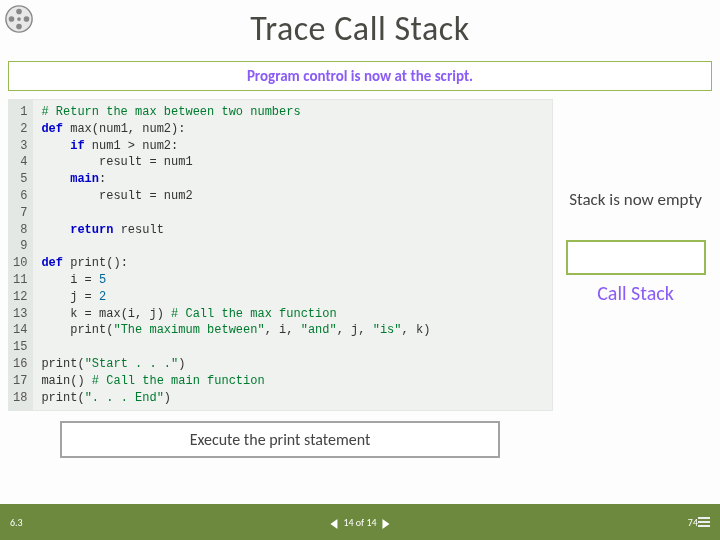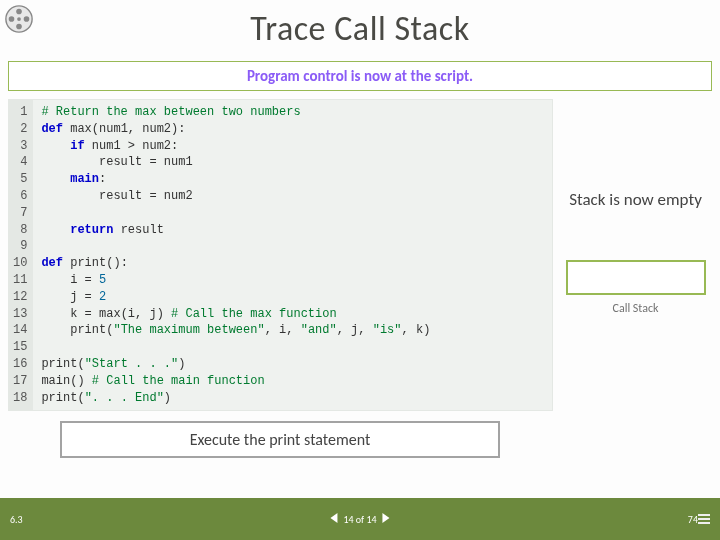--- a/index.html
+++ b/index.html
@@ -69,60 +69,60 @@
     display: flex;
     flex-direction: column;
     align-items: center;
     padding-top: 20px;
   }
   .stack-note {
     font-size: 17px;
     color: #444;
     text-align: center;
     margin-top: 70px;
-    margin-bottom: 50px;
+    margin-bottom: 30px;
     font-weight: 400;
   }
   .stack-box {
     width: 140px;
     height: 35px;
     border: 2px solid #98b954;
     background: #fff;
   }
   .stack-label {
-    font-size: 12px;
-    color: #737373;
+    font-size: 20px;
+    color: #8b5cf6;
     margin-top: 6px;
   }
   .callout {
     margin: 10px 8px 0 60px;
     width: 440px;
     border: 2px solid #a3a3a3;
     background: #fff;
     padding: 7px 0;
     text-align: center;
     font-size: 16px;
     color: #444;
   }
   .footer {
     position: absolute;
     bottom: 0; left: 0; right: 0;
-    height: 42px;
+    height: 36px;
     background: #6c893d;
     color: #fff;
     font-size: 10px;
     display: flex;
     align-items: center;
     justify-content: space-between;
     padding: 0 10px;
   }
   .footer-center {
     position: absolute;
     left: 50%; transform: translateX(-50%);
-    display: flex; align-items: flex-start; gap: 6px;
+    display: flex; align-items: flex-end; gap: 6px;
   }
   .nav-tri {
     display: inline-block;
     width: 0; height: 0;
     border-top: 5px solid transparent;
     border-bottom: 5px solid transparent;
     cursor: pointer;
   }
   .nav-prev { border-right: 7px solid #fff; }
   .nav-next { border-left: 7px solid #fff; }

